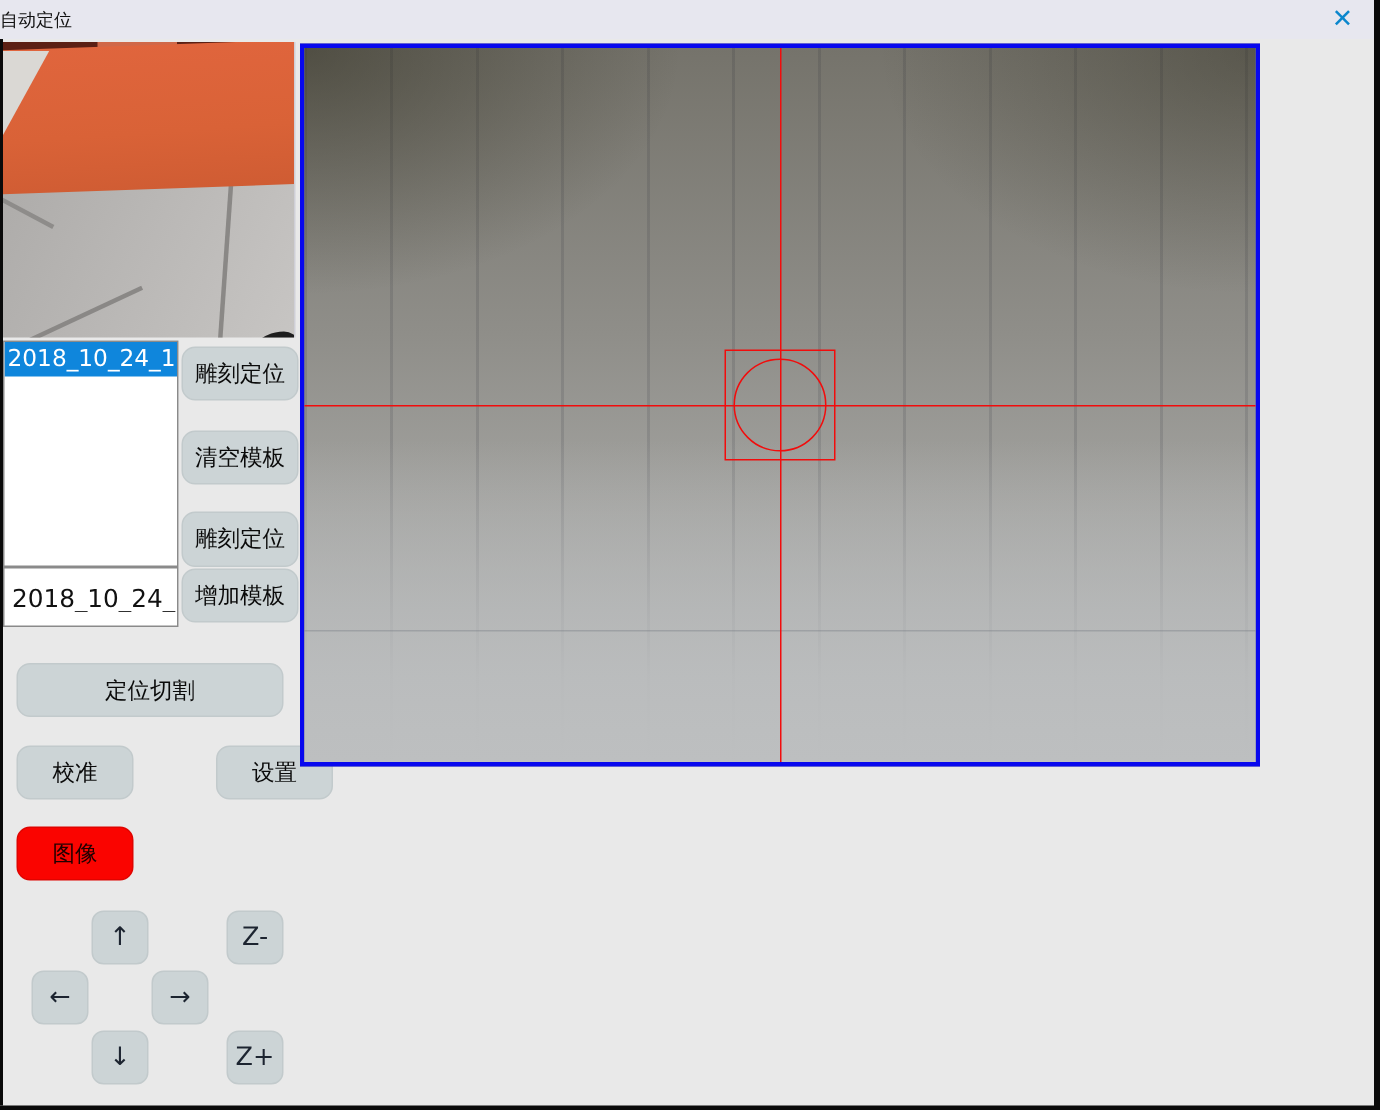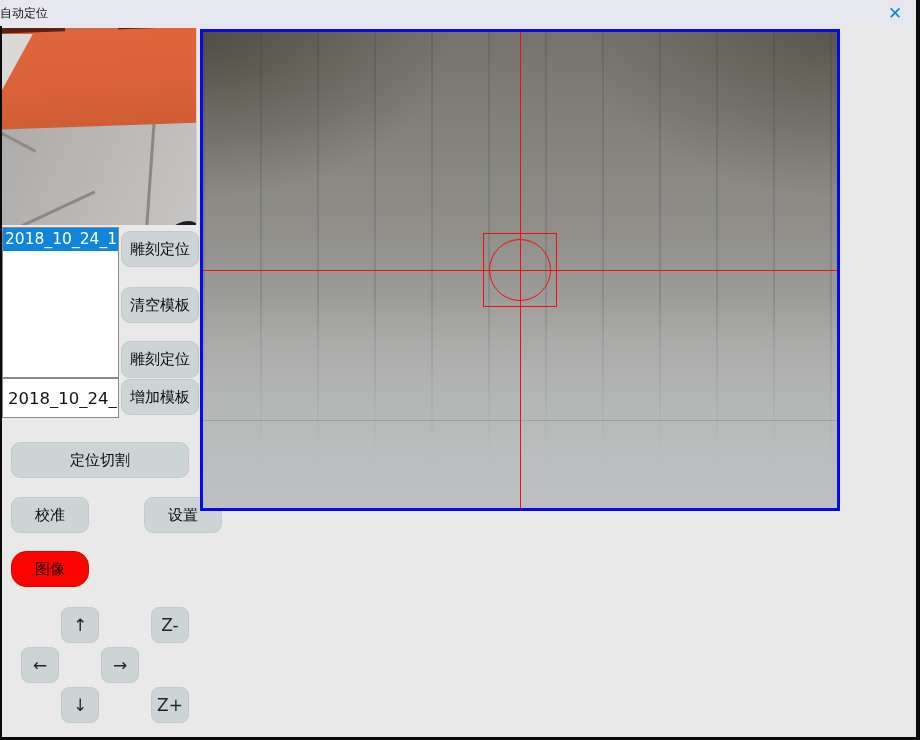--- a/index.html
+++ b/index.html
@@ -62,21 +62,21 @@
     background:#fff; border:1px solid #8a8a8a; font-size:16.5px; padding-left:5px;
     font-family:"DejaVu Sans","Liberation Sans",sans-serif; color:#111;
   }
 
   
   .btn {
     position:absolute; background:#ccd4d6; border:1px solid #c2cacc; border-radius:9px;
     display:flex; align-items:center; justify-content:center;
     font-size:15px; color:#0a0a0a; cursor:pointer;
   }
-  .btn-red { background:#fa0400; border-color:#e00400; color:rgba(10,0,0,.92);border-radius:15px; }
+  .btn-red { background:#fa0400; border-color:#e00400; color:rgba(10,0,0,.92); }
   .b-del   { left:121px; top:231px; width:78px; height:36px; }
   .b-clear { left:121px; top:287px; width:78px; height:36px; }
   .b-engr  { left:121px; top:341px; width:78px; height:37px; }
   .b-add   { left:121px; top:379px; width:78px; height:36px; }
   .b-poscut{ left:11px;  top:442px; width:178px; height:36px; }
   .b-cal   { left:11px;  top:497px; width:78px; height:36px; }
   .b-set   { left:111px; top:497px; width:78px; height:36px;margin-left:33px; }
   .b-img   { left:11px;  top:551px; width:78px; height:36px; }
   .b-match { left:111px; top:551px; width:78px; height:36px; }
   .b-up    { left:61px;  top:607px; width:38px; height:36px; }

